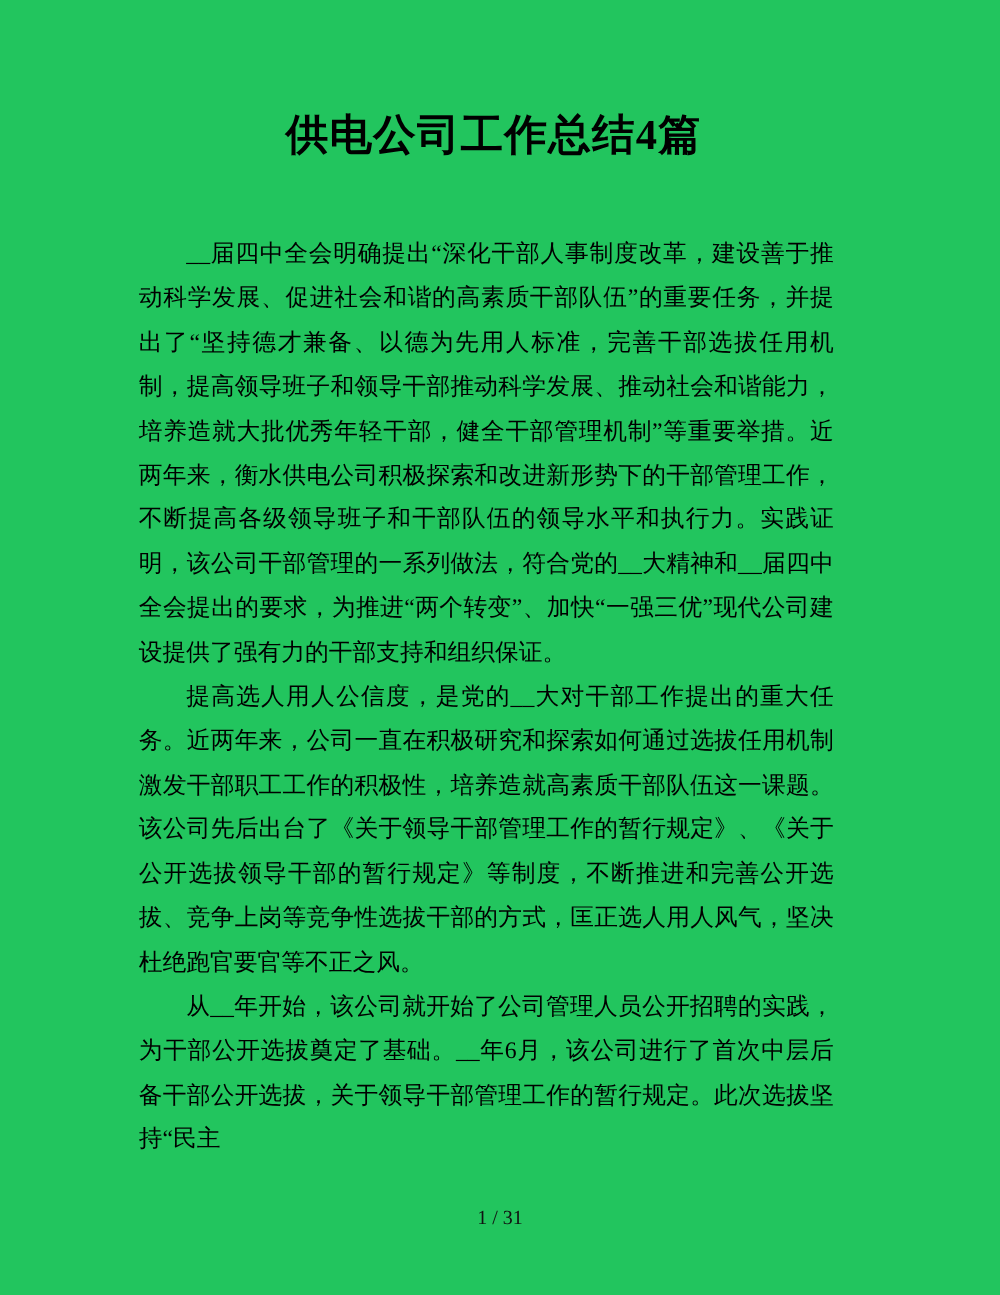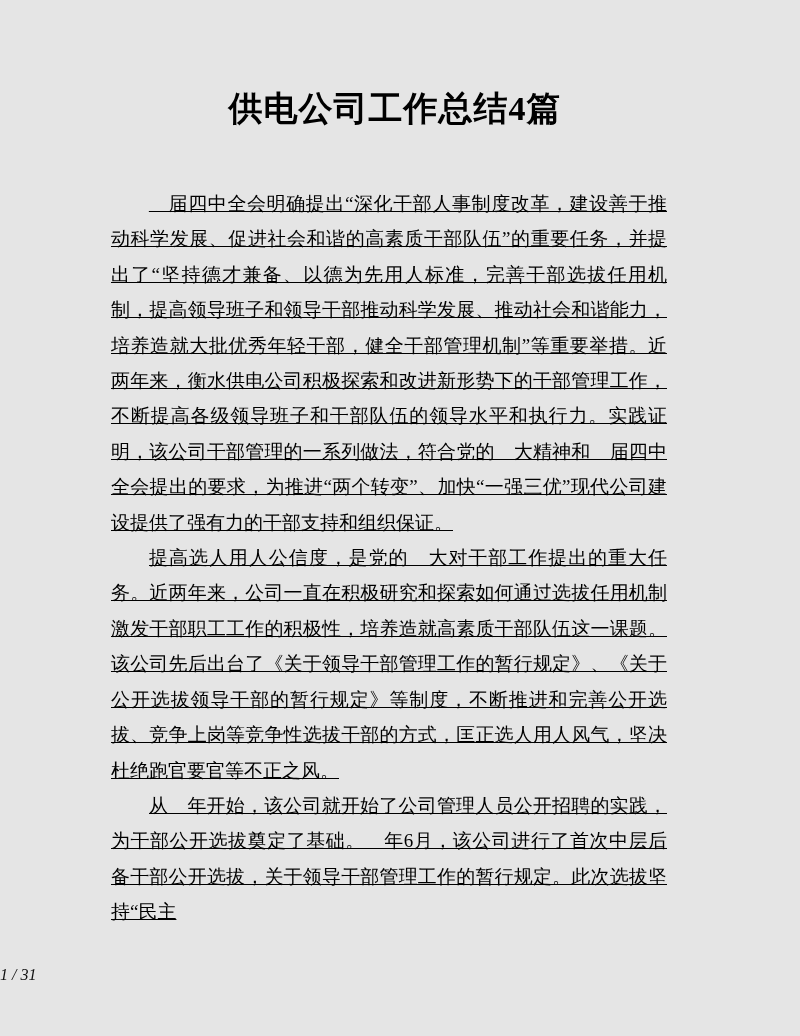--- a/index.html
+++ b/index.html
@@ -10,21 +10,21 @@
   body {
     width: 800px;
     height: 1036px;
     font-family: "Liberation Serif", "DejaVu Serif", serif;
     color: #000000;
   }
   .page {
     position: relative;
     width: 800px;
     height: 1036px;
-    background: #e5e5e5;
+    background: #22c55e;
     overflow: hidden;
   }
   .doc-title {
     position: absolute;
     top: 88px;
     left: 100px;
     width: 590px;
     margin: 0;
     text-align: center;
     font-size: 34px;
@@ -38,30 +38,29 @@
     left: 111px;
     width: 556px;
     font-size: 19px;
     line-height: 35.4px;
     text-align: justify;
   }
   .doc-body p {
     margin: 0;
     padding: 0;
     text-indent: 2em;
-    text-decoration: underline;
   }
   .page-footer {
     position: absolute;
     top: 966px;
     left: 0;
     width: 800px;
+    text-align: center;
     font-size: 16px;
     color: #111111;
-    font-style: italic;
   }
 </style>
 </head>
 <body>
 
 <div class="page">
   <h1 class="doc-title">供电公司工作总结4篇</h1>
 
   <div class="doc-body" id="doc-body">
       <p>__届四中全会明确提出“深化干部人事制度改革，建设善于推动科学发展、促进社会和谐的高素质干部队伍”的重要任务，并提出了“坚持德才兼备、以德为先用人标准，完善干部选拔任用机制，提高领导班子和领导干部推动科学发展、推动社会和谐能力，培养造就大批优秀年轻干部，健全干部管理机制”等重要举措。近两年来，衡水供电公司积极探索和改进新形势下的干部管理工作，不断提高各级领导班子和干部队伍的领导水平和执行力。实践证明，该公司干部管理的一系列做法，符合党的__大精神和__届四中全会提出的要求，为推进“两个转变”、加快“一强三优”现代公司建设提供了强有力的干部支持和组织保证。</p>

